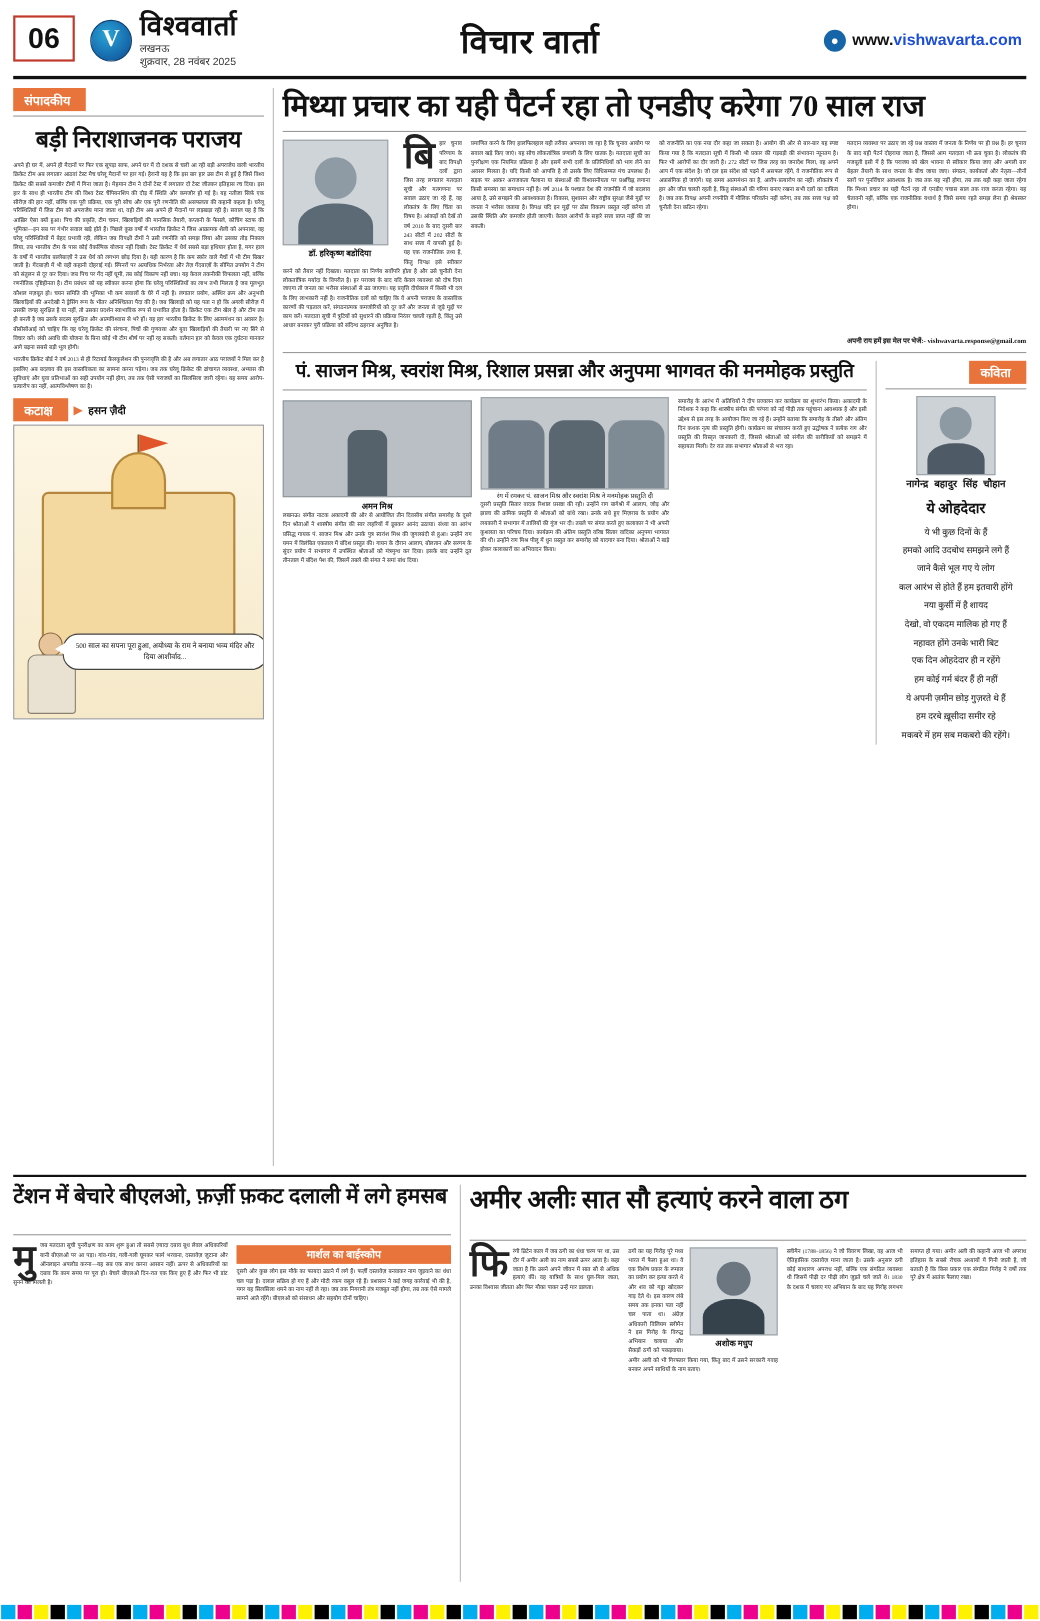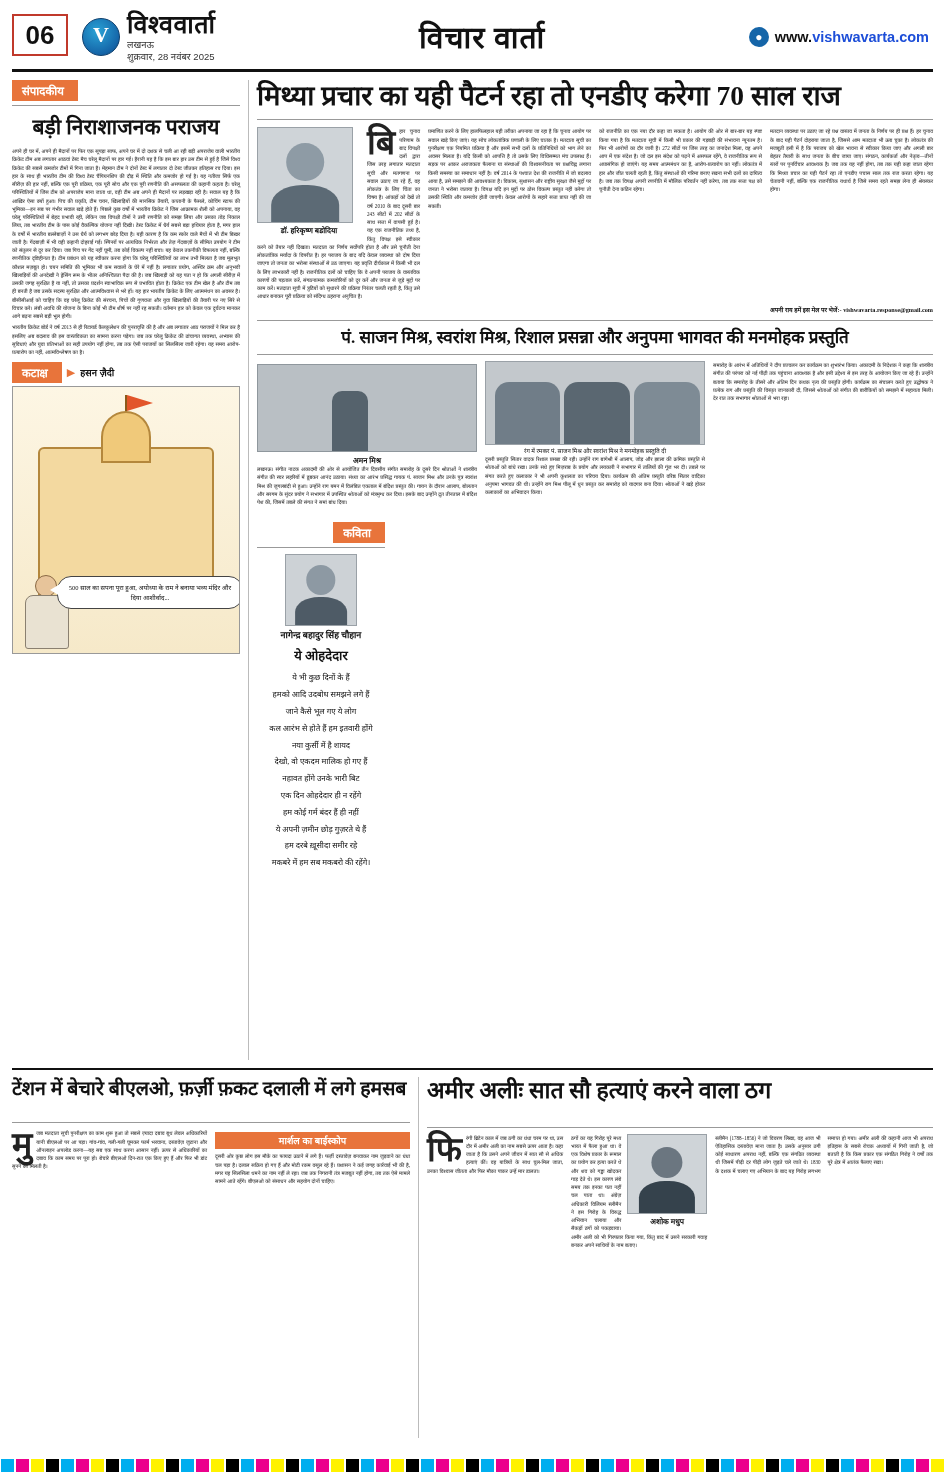--- a/index.html
+++ b/index.html
@@ -204,21 +204,21 @@
   .photo-wide .f:nth-child(3){left:68%;background:#7e8b95;}
 
   
   .col-kavita { width:128px; }
   .kavita-photo{
     width:72px;height:72px;margin:4px auto 0;background:#cdd2d6;border:1px solid #9aa1a7;
     position:relative;overflow:hidden;
   }
   .kavita-photo::before{content:"";position:absolute;left:50%;top:14%;width:42%;height:42%;border-radius:50%;background:#8d99a3;transform:translateX(-50%);}
   .kavita-photo::after{content:"";position:absolute;left:50%;bottom:-6%;width:74%;height:46%;border-radius:46% 46% 0 0;background:#4e5b66;transform:translateX(-50%);}
-  .poet-name{font-size:9px;font-weight:bold;text-align:center;line-height:1.35;margin-top:3px;font-family:Liberation Serif, serif;}
+  .poet-name{font-size:9px;font-weight:bold;text-align:center;line-height:1.35;margin-top:3px;font-family:Liberation Mono, monospace;}
   .poem-title{font-size:13px;font-weight:bold;text-align:center;margin:5px 0 6px;font-family:"Liberation Serif", serif;}
   .poem-line{font-size:8px;text-align:center;line-height:2.1;font-family:"Liberation Serif", serif;}
 
   
   .bottom {
     display:flex; gap:8px; margin-top:8px;
     border-top:2px solid #111; padding-top:7px;
     height: 370px;
   }
   .bt-left { width: 398px; }
@@ -310,21 +310,21 @@
           </div>
           <div style="flex:1;" class="txt">प्रमाणित करने के लिए हालफिलहाल यही तरीका अपनाया जा रहा है कि चुनाव आयोग पर सवाल खड़े किए जाएं। यह सोच लोकतांत्रिक प्रणाली के लिए घातक है। मतदाता सूची का पुनरीक्षण एक नियमित प्रक्रिया है और इसमें सभी दलों के प्रतिनिधियों को भाग लेने का अवसर मिलता है। यदि किसी को आपत्ति है तो उसके लिए विधिसम्मत मंच उपलब्ध हैं। सड़क पर आकर अराजकता फैलाना या संस्थाओं की विश्वसनीयता पर प्रश्नचिह्न लगाना किसी समस्या का समाधान नहीं है। वर्ष 2014 के पश्चात देश की राजनीति में जो बदलाव आया है, उसे समझने की आवश्यकता है। विकास, सुशासन और राष्ट्रीय सुरक्षा जैसे मुद्दों पर जनता ने भरोसा जताया है। विपक्ष यदि इन मुद्दों पर ठोस विकल्प प्रस्तुत नहीं करेगा तो उसकी स्थिति और कमजोर होती जाएगी। केवल आरोपों के सहारे सत्ता प्राप्त नहीं की जा सकती।</div>
           <div style="flex:1;" class="txt">को राजनीति का एक नया दौर कहा जा सकता है। आयोग की ओर से बार-बार यह स्पष्ट किया गया है कि मतदाता सूची में किसी भी प्रकार की गड़बड़ी की संभावना न्यूनतम है। फिर भी आरोपों का दौर जारी है। 272 सीटों पर जिस तरह का जनादेश मिला, वह अपने आप में एक संदेश है। जो दल इस संदेश को पढ़ने में असफल रहेंगे, वे राजनीतिक रूप से अप्रासंगिक हो जाएंगे। यह समय आत्ममंथन का है, आरोप-प्रत्यारोप का नहीं। लोकतंत्र में हार और जीत चलती रहती है, किंतु संस्थाओं की गरिमा बनाए रखना सभी दलों का दायित्व है। जब तक विपक्ष अपनी रणनीति में मौलिक परिवर्तन नहीं करेगा, तब तक सत्ता पक्ष को चुनौती देना कठिन रहेगा।</div>
           <div style="flex:1;" class="txt">मतदान व्यवस्था पर उठाए जा रहे प्रश्न वास्तव में जनता के निर्णय पर ही प्रश्न हैं। हर चुनाव के बाद यही पैटर्न दोहराया जाता है, जिससे आम मतदाता भी ऊब चुका है। लोकतंत्र की मजबूती इसी में है कि पराजय को खेल भावना से स्वीकार किया जाए और अगली बार बेहतर तैयारी के साथ जनता के बीच जाया जाए। संगठन, कार्यकर्ता और नेतृत्व—तीनों स्तरों पर पुनर्विचार आवश्यक है। जब तक यह नहीं होगा, तब तक यही कहा जाता रहेगा कि मिथ्या प्रचार का यही पैटर्न रहा तो एनडीए पचास साल तक राज करता रहेगा। यह चेतावनी नहीं, बल्कि एक राजनीतिक यथार्थ है जिसे समय रहते समझ लेना ही श्रेयस्कर होगा।</div>
         </div>
         <div class="mail-note">अपनी राय हमें इस मेल पर भेजें:- vishwavarta.response@gmail.com</div>
       </div>
 
       <div style="border-top:1px solid #999;margin:6px 0 7px;"></div>
 
-      <div style="display:flex;gap:8px;flex-direction:column;">
+      <div style="display:flex;gap:8px;">
         <div style="flex:1;">
           <div class="sub-head">पं. साजन मिश्र, स्वरांश मिश्र, रिशाल प्रसन्ना और अनुपमा भागवत की मनमोहक प्रस्तुति</div>
           <div style="display:flex;gap:8px;">
             <div style="flex:1;">
               <div class="music-photo">
                 <div class="fig b" style="left:34%;width:36px;height:60px;"></div>
               </div>
               <div class="cap">अमन मिश्र</div>
               <div class="txt">लखनऊ। संगीत नाटक अकादमी की ओर से आयोजित तीन दिवसीय संगीत समारोह के दूसरे दिन श्रोताओं ने शास्त्रीय संगीत की स्वर लहरियों में डूबकर आनंद उठाया। संध्या का आरंभ प्रसिद्ध गायक पं. साजन मिश्र और उनके पुत्र स्वरांश मिश्र की जुगलबंदी से हुआ। उन्होंने राग यमन में विलंबित एकताल में बंदिश प्रस्तुत की। गायन के दौरान आलाप, बोलतान और सरगम के सुंदर प्रयोग ने सभागार में उपस्थित श्रोताओं को मंत्रमुग्ध कर दिया। इसके बाद उन्होंने द्रुत तीनताल में बंदिश पेश की, जिसमें तबले की संगत ने समां बांध दिया।</div>
             </div>

